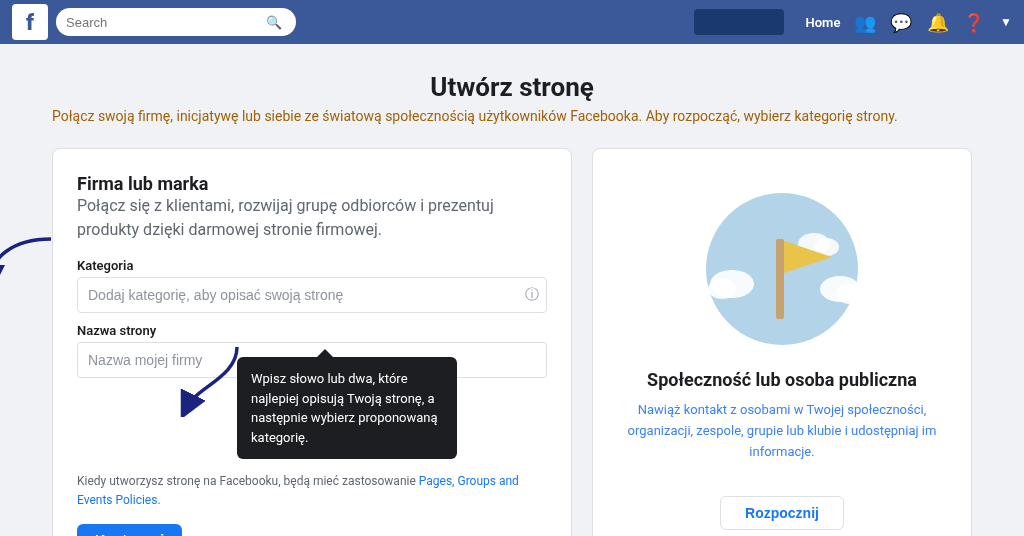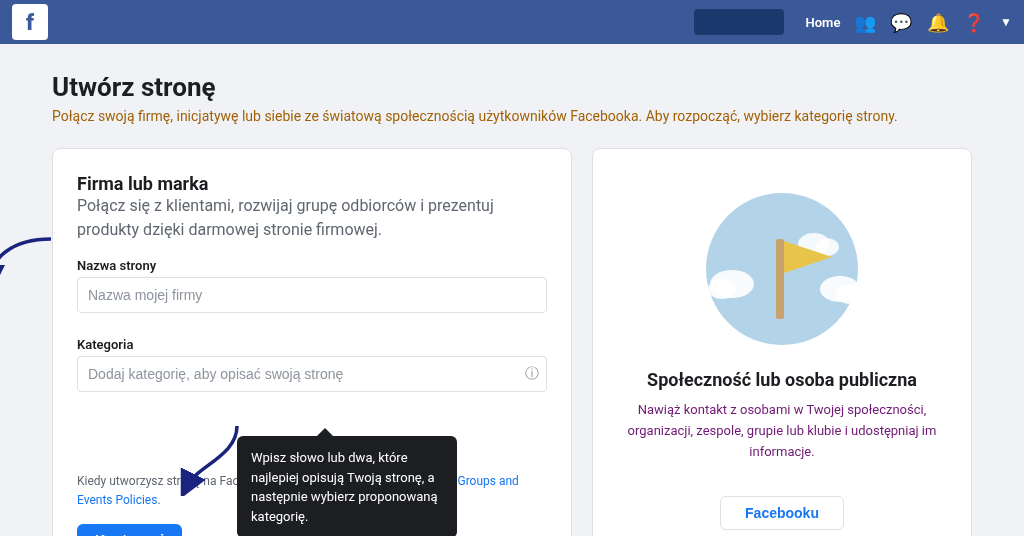--- a/index.html
+++ b/index.html
@@ -64,20 +64,21 @@
     .main-content {
       max-width: 960px;
       margin: 0 auto;
       padding: 28px 20px;
     }
     .page-title {
       font-size: 26px;
       font-weight: 700;
       color: #1c1e21;
       margin-bottom: 6px;
+      text-align: center;
     }
     .page-subtitle {
       font-size: 14px;
       color: #a16207;
       margin-bottom: 24px;
     }
 
     
     .cards-row {
       display: flex;
@@ -230,38 +231,42 @@
     }
     .right-card-title {
       font-size: 18px;
       font-weight: 700;
       color: #1c1e21;
       margin-bottom: 10px;
       text-align: left;
     }
     .right-card-desc {
       font-size: 13px;
-      color: #701a75;
+      color: #3b82f6;
       text-align: center;
       line-height: 1.6;
       margin-bottom: 20px;
     }
 
     
     .form-group { margin-bottom: 10px; }
 
     
     .arrow-svg { position: absolute; }
   </style>
 </head>
 <body>
 
 <nav class="navbar">
   <div class="fb-logo">
     <span>f</span>
+  </div>
+  <div class="search-bar">
+    <input type="text" placeholder="Search" style="">
+    <span class="search-icon-wrap">🔍</span>
   </div>
   <div class="navbar-spacer"></div>
   <div class="navbar-user-block"></div>
   <div class="navbar-links">
     <span class="nav-link">Home</span>
     <span class="nav-icon" title="Friends">👥</span>
     <span class="nav-icon" title="Messages">💬</span>
     <span class="nav-icon" title="Notifications">🔔</span>
     <span class="nav-icon" title="Help">❓</span>
     <span class="nav-dropdown">▼</span>
@@ -283,25 +288,20 @@
           <marker id="arrowhead-l" markerWidth="8" markerHeight="8" refX="4" refY="4" orient="auto">
             <path d="M 0 0 L 8 4 L 0 8 Z" fill="#1a237e"></path>
           </marker>
         </defs>
       </svg>
 
       <h2 class="card-title">Firma lub marka</h2>
       <p class="card-description">Połącz się z klientami, rozwijaj grupę odbiorców i prezentuj produkty dzięki darmowej stronie firmowej.</p>
 
       <div class="form-group">
-        <label class="form-label">Nazwa strony</label>
-        <input class="form-input" type="text" placeholder="Nazwa mojej firmy" style="">
-      </div>
-
-      <div class="form-group">
         <label class="form-label">Kategoria</label>
         <div class="category-input-wrap" style="position:relative;">
           <input class="category-input" type="text" placeholder="Dodaj kategorię, aby opisać swoją stronę" style="">
           <span class="help-icon">ⓘ</span>
 
           
           <div class="tooltip-box">
             <span>Wpisz słowo lub dwa, które najlepiej opisują Twoją stronę, a następnie wybierz proponowaną kategorię.</span>
           </div>
 
@@ -310,20 +310,25 @@
             <defs>
               <marker id="arrowhead-b" markerWidth="8" markerHeight="8" refX="4" refY="4" orient="auto">
                 <path d="M 0 0 L 8 4 L 0 8 Z" fill="#1a237e"></path>
               </marker>
             </defs>
             <path d="M 60 10 C 60 40, 20 50, 10 70" stroke="#1a237e" stroke-width="3.5" fill="none" marker-end="url(#arrowhead-b)"></path>
           </svg>
         </div>
       </div>
 
+      <div class="form-group">
+        <label class="form-label">Nazwa strony</label>
+        <input class="form-input" type="text" placeholder="Nazwa mojej firmy" style="">
+      </div>
+
       <p class="footer-text">
         <span>Kiedy utworzysz stronę na Facebooku, będą mieć zastosowanie </span><a href="#">Pages,</a> <a href="#">Groups and Events Policies</a><span>.</span>
       </p>
 
       <button class="btn-primary">Kontynuuj</button>
     </div>
 
     <div class="card card-right">
 
       <svg class="illustration" viewBox="0 0 160 160">
@@ -340,16 +345,16 @@
         <ellipse cx="125" cy="58" rx="12" ry="9" fill="white" opacity="0.85"></ellipse>
 
         <rect x="74" y="50" width="8" height="80" rx="2" fill="#c8a26e"></rect>
 
         <polygon points="82,52 130,68 82,84" fill="#e8c44a"></polygon>
       </svg>
 
       <h2 class="right-card-title">Społeczność lub osoba publiczna</h2>
       <p class="right-card-desc">Nawiąż kontakt z osobami w Twojej społeczności, organizacji, zespole, grupie lub klubie i udostępniaj im informacje.</p>
 
-      <button class="btn-secondary">Facebooku</button>
+      <button class="btn-secondary">Rozpocznij</button>
     </div>
   </div>
 </div>
 
 </body></html>

